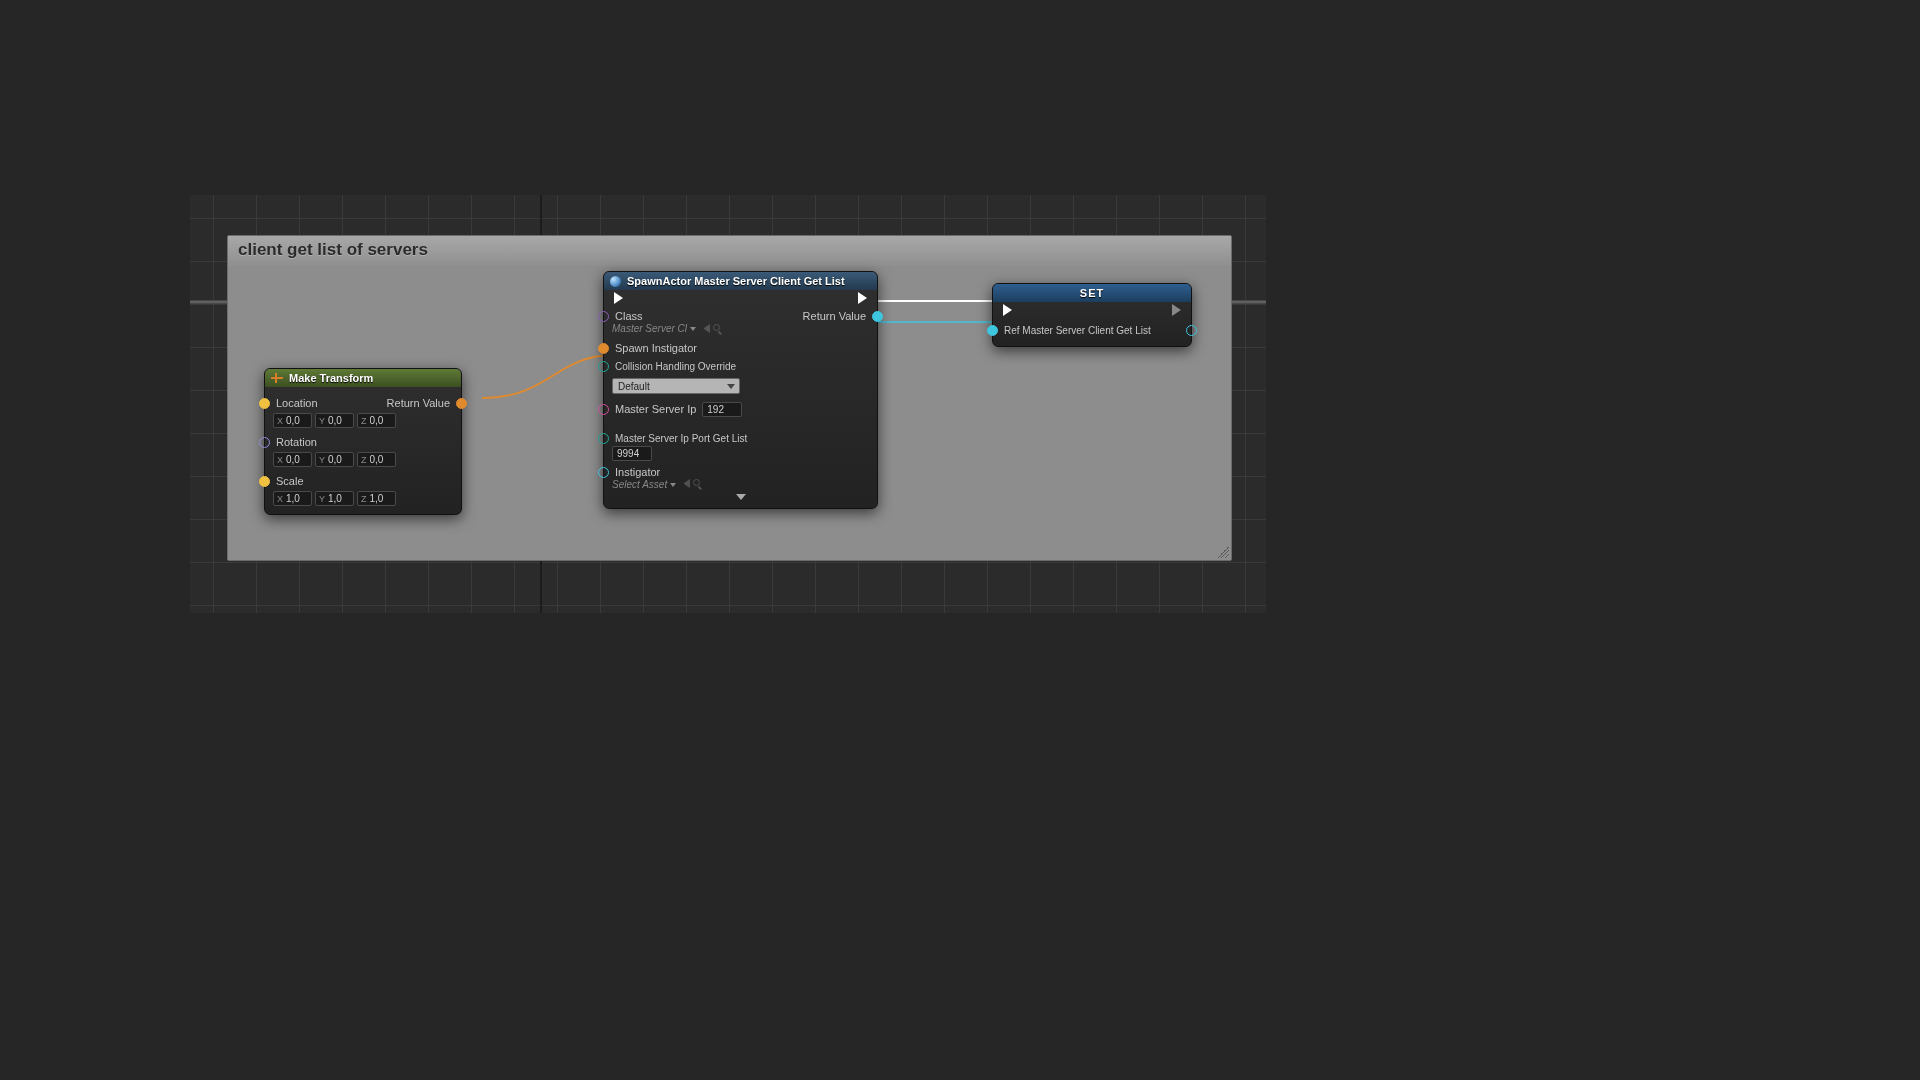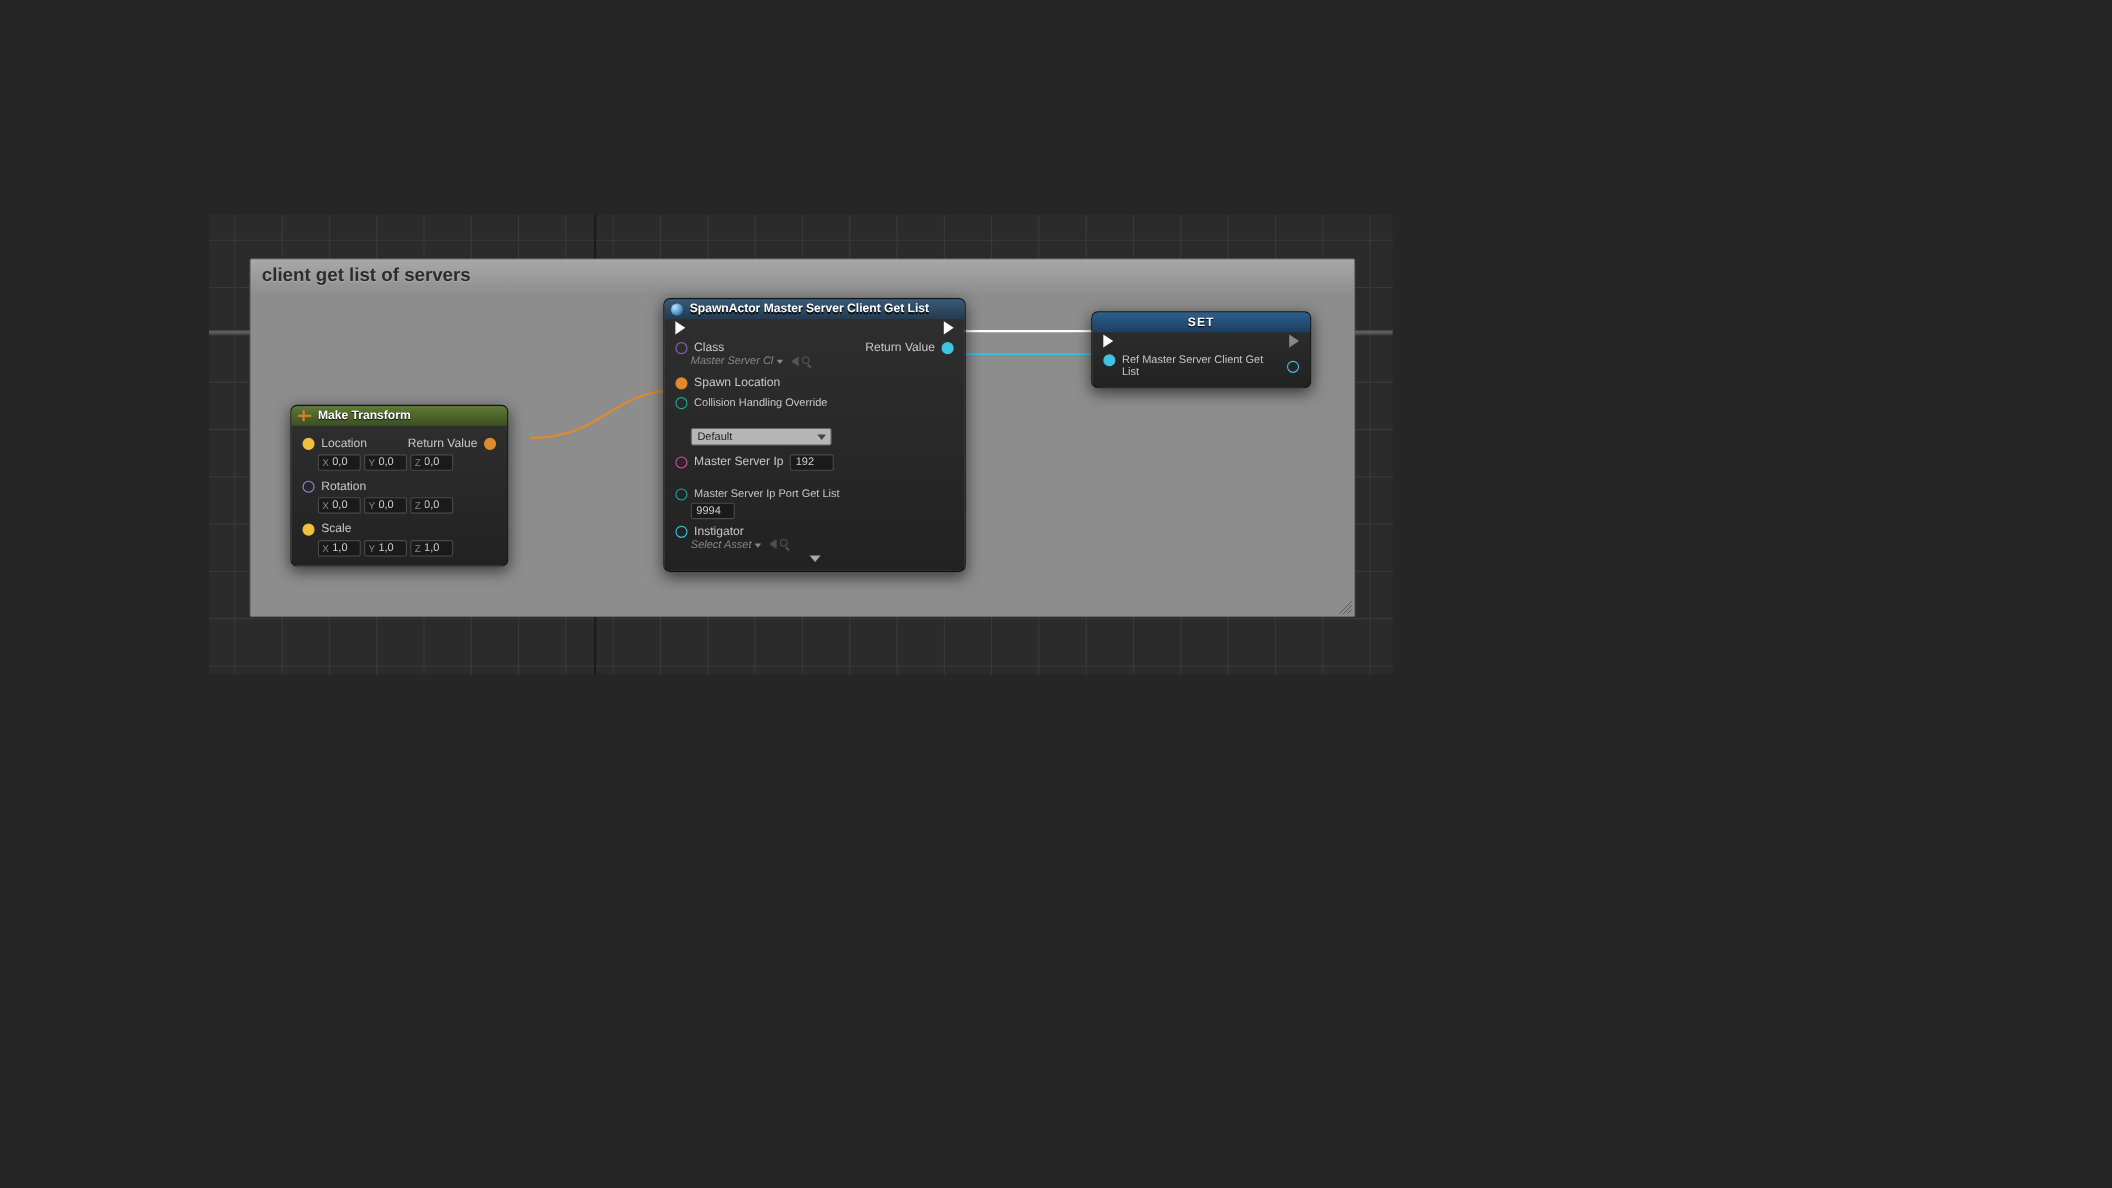--- a/index.html
+++ b/index.html
@@ -93,21 +93,21 @@
   .node-icon-sphere {
     width:11px;height:11px;border-radius:50%;
     background:radial-gradient(circle at 30% 30%, #bfe3ff, #4d8cc6 60%, #1d3a55);
   }
   .node-icon-transform {
     width:12px;height:10px;position:relative;
   }
   .node-icon-transform::before{content:"";position:absolute;left:0;top:4px;width:12px;height:2px;background:#d87e2a;}
   .node-icon-transform::after{content:"";position:absolute;left:4px;top:0;width:2px;height:10px;background:#d87e2a;}
 
-  .node-body { padding:6px 24px 8px; }
+  .node-body { padding:6px 8px 8px; }
   .row { display:flex;align-items:center;min-height:16px;margin:2px 0; }
   .label { font-size:11px;color:#c7c7c7; }
   .small { font-size:10px; }
 
   .pin {
     width:11px;height:11px;border-radius:50%;
     border:1.5px solid;background:transparent;
     flex:0 0 auto;
   }
   .pin.fill-orange{background:#e08a2e;border-color:#e08a2e;}
@@ -292,29 +292,29 @@
         </div>
       </div>
       <div style="display:flex;align-items:center;">
         <span class="label">Return Value</span>
         <span class="pin pin-right fill-cyan"></span>
       </div>
     </div>
 
     <div class="row" style="margin-top:6px;">
       <span class="pin pin-left fill-orange"></span>
-      <span class="label">Spawn Location</span>
+      <span class="label">Spawn Instigator</span>
     </div>
 
     <div class="row" style="margin-top:5px;display:block;">
       <div style="display:flex;align-items:center;">
         <span class="pin pin-left c-teal"></span>
         <span class="label small">Collision Handling Override</span>
       </div>
-      <div style="margin-top:17px;">
+      <div style="margin-top:6px;">
         <span class="dropdown" style="width:128px;">Default</span>
       </div>
     </div>
 
     <div class="row" style="margin-top:7px;">
       <span class="pin pin-left c-magenta"></span>
       <span class="label">Master Server Ip</span>
       <span class="txt-field" style="margin-left:6px;">
           <input value="192" style="">
         </span>

